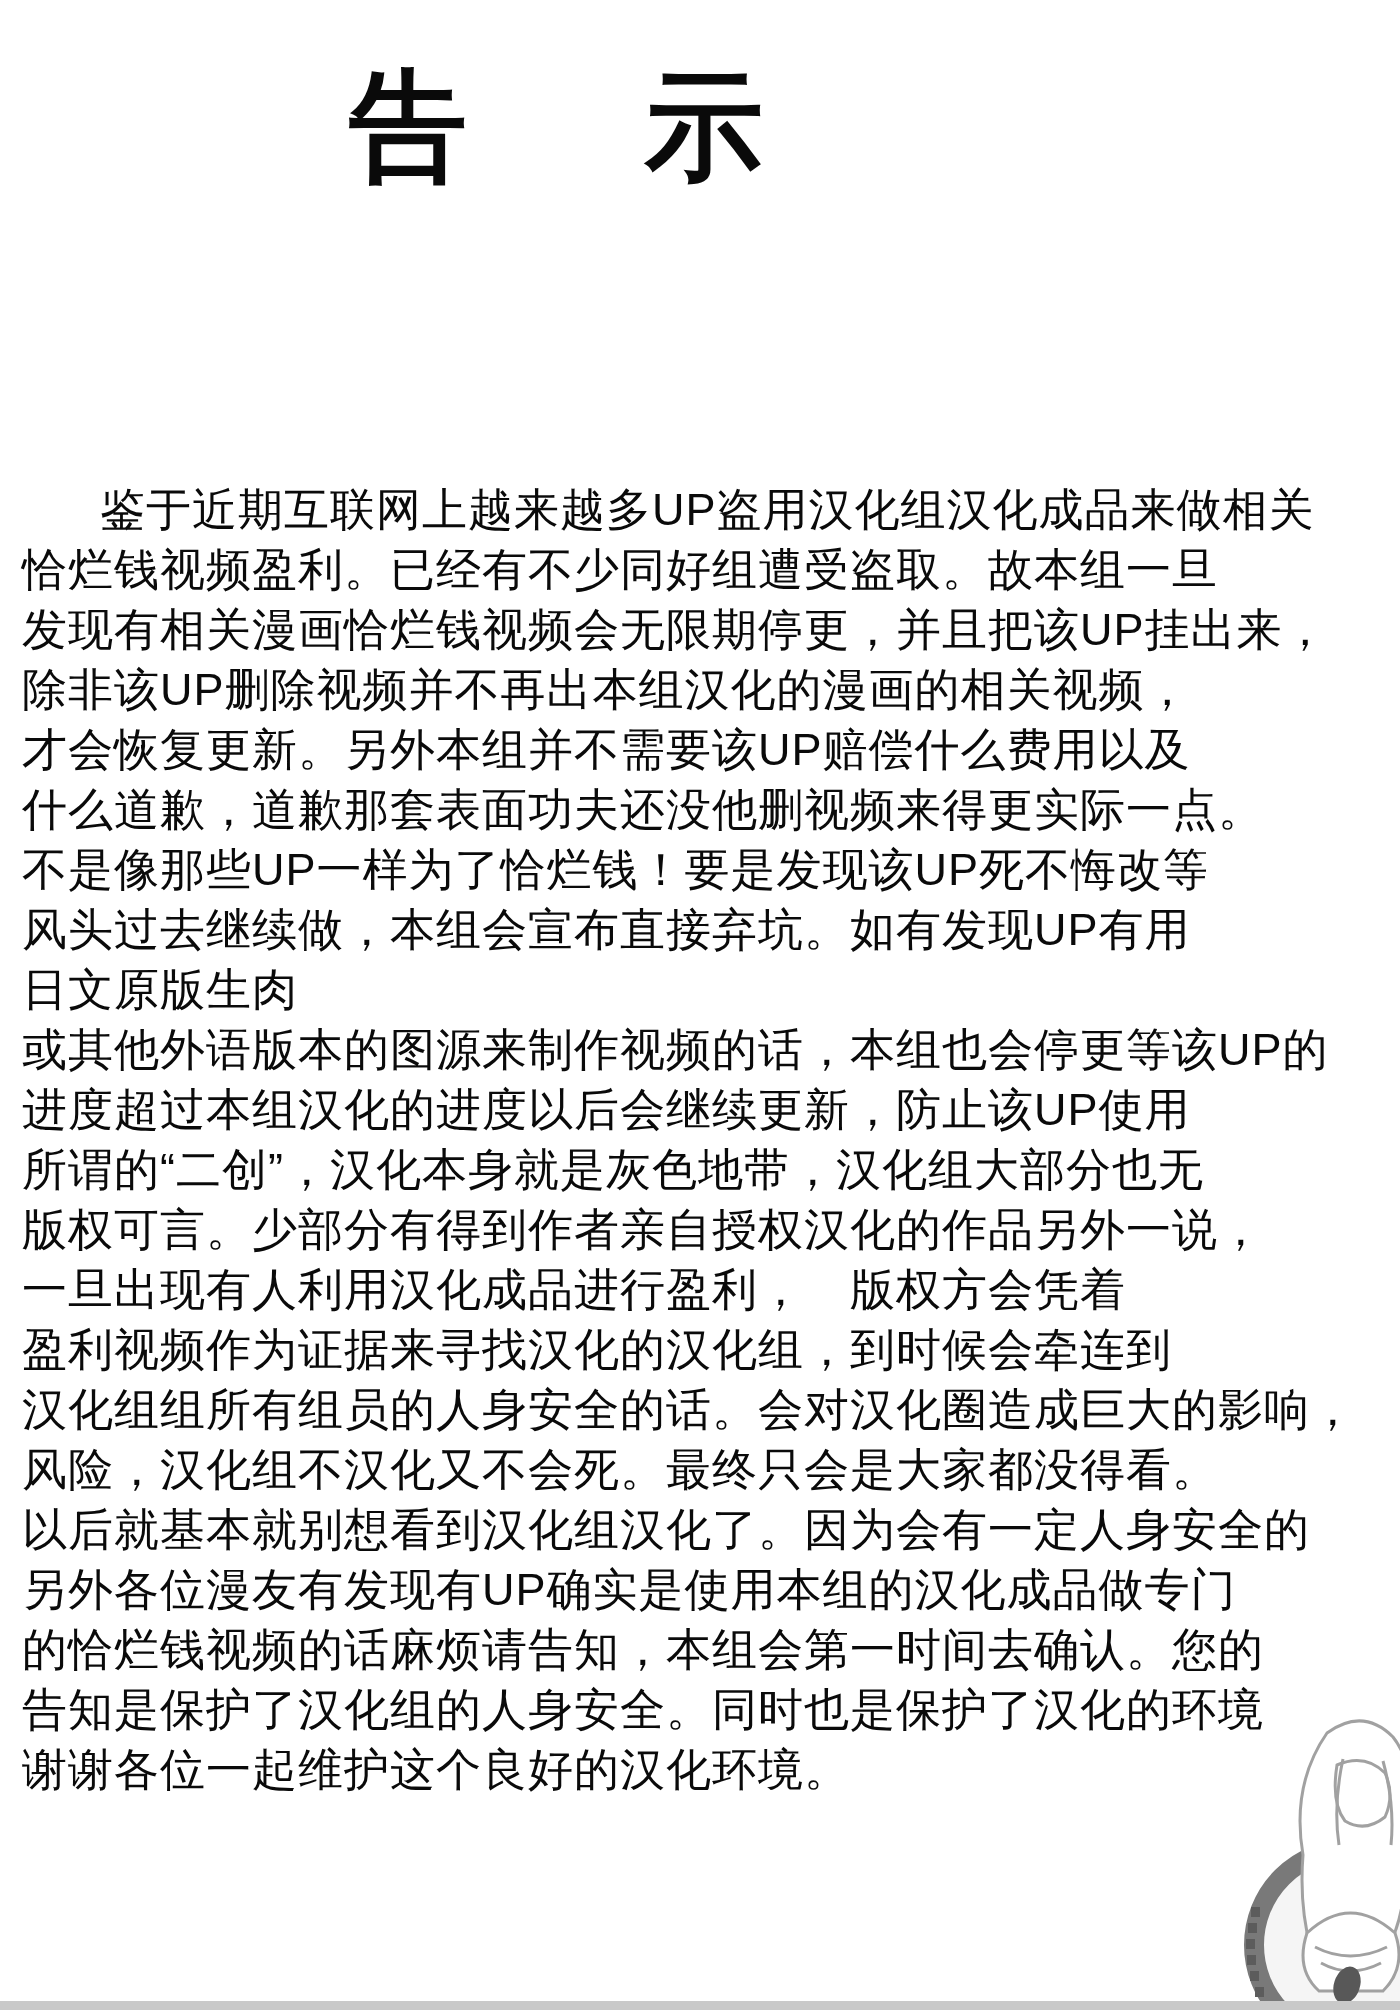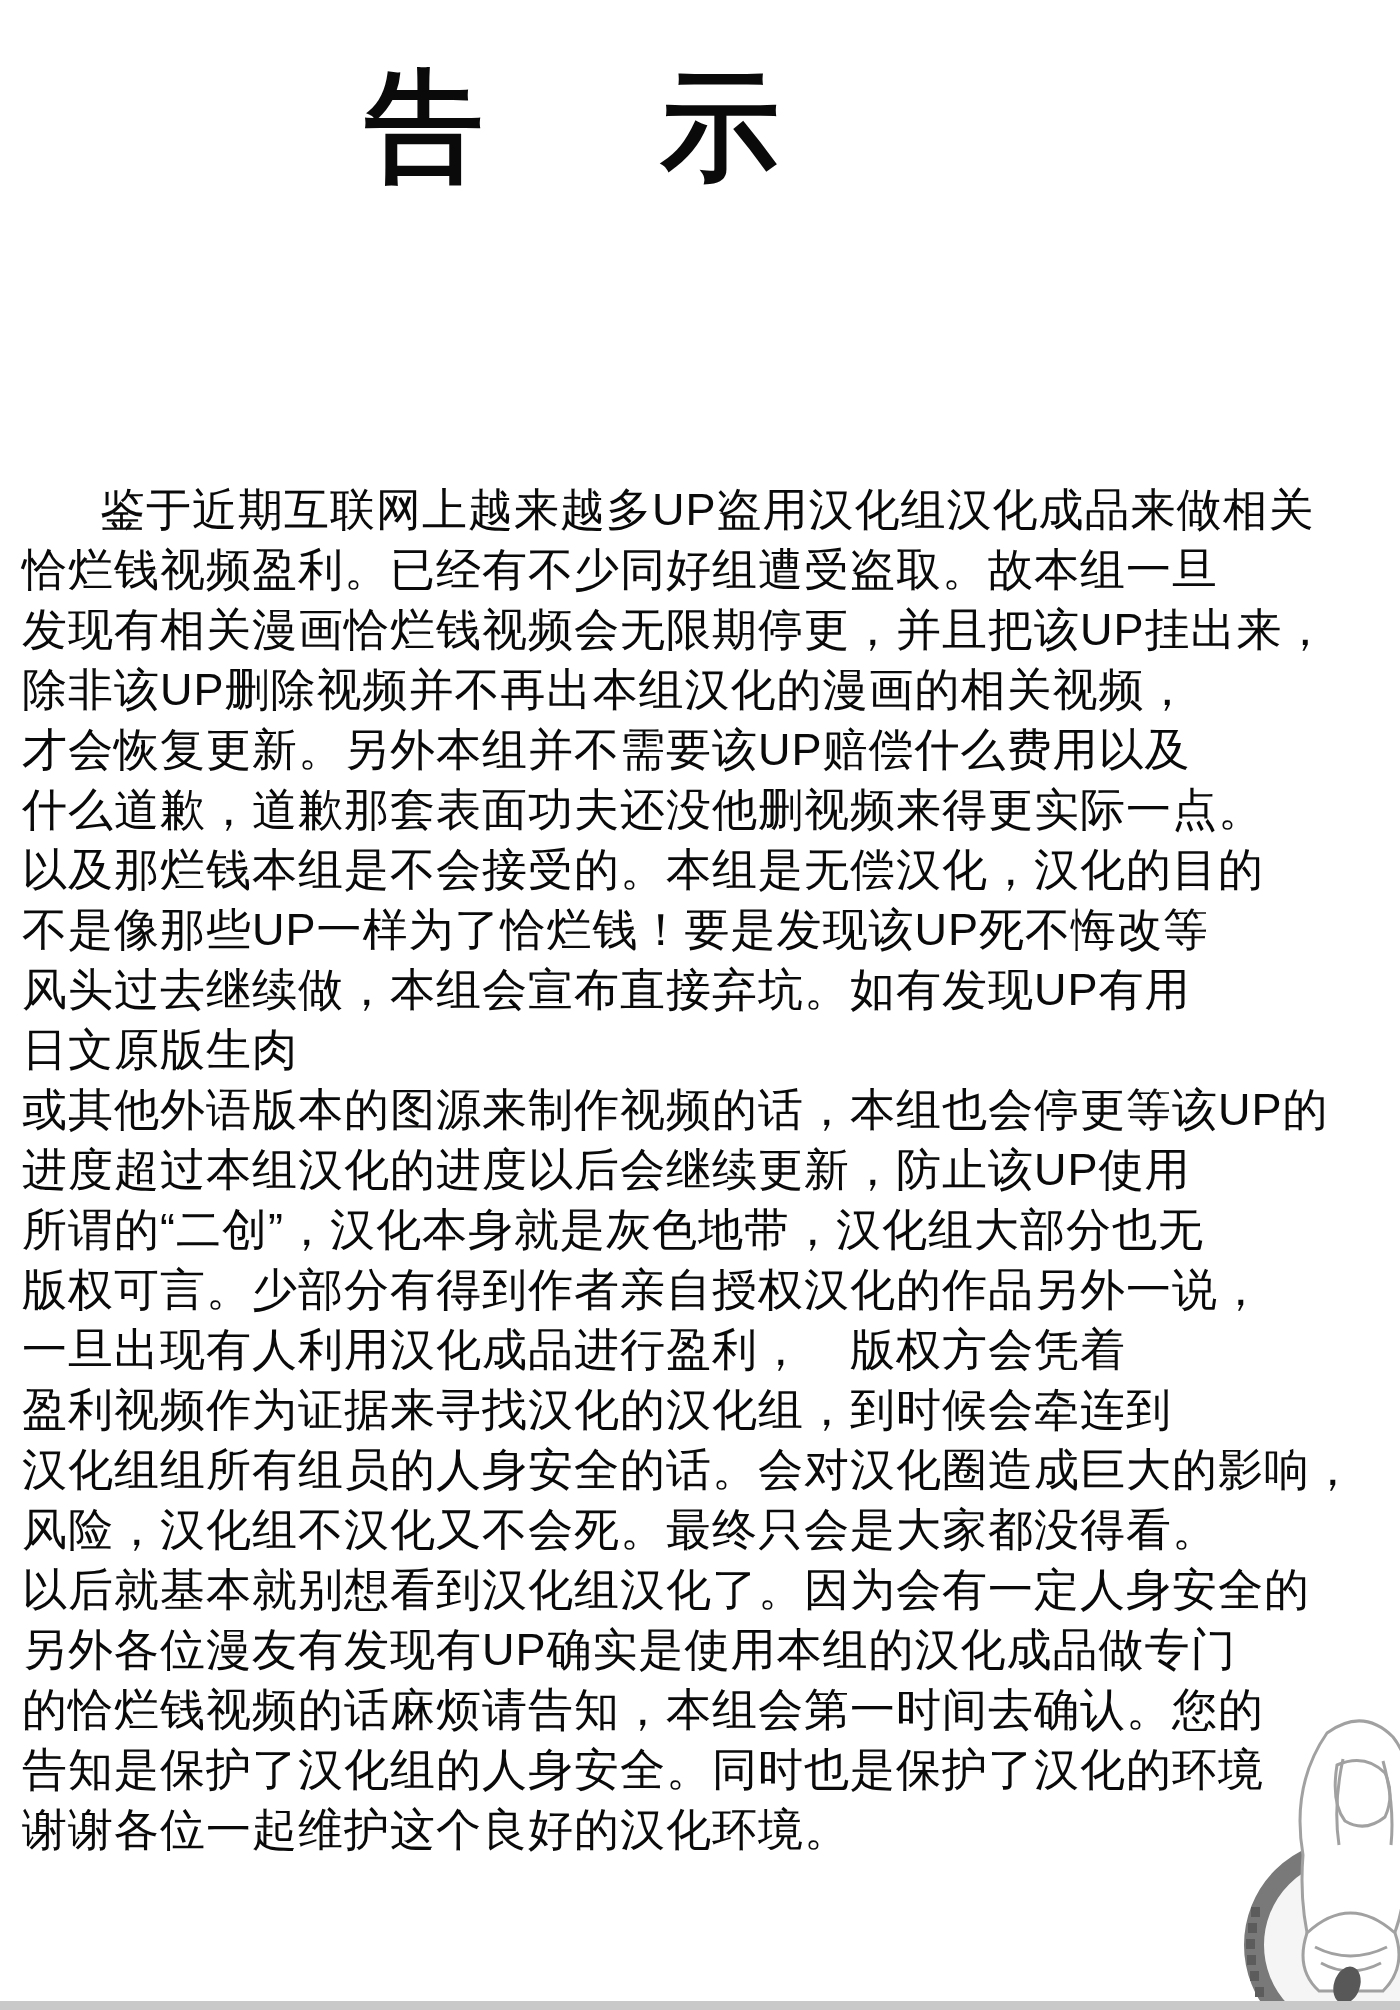--- a/index.html
+++ b/index.html
@@ -12,21 +12,21 @@
     width: 1400px;
     height: 2010px;
     background: #ffffff;
     overflow: hidden;
     font-family: "Liberation Sans", sans-serif;
     color: #0a0a0a;
   }
   .title {
     position: absolute;
     top: 42px;
-    left: 365px;
+    left: 349px;
     z-index: 2;
     font-size: 118px;
     font-weight: 900;
     line-height: 1.1;
     color: #0a0a0a;
     white-space: nowrap;
     margin-top: 20px;
   }
   .title .gap {
     display: inline-block;
@@ -76,21 +76,20 @@
 
   <h1 class="title"><span>告</span><span class="gap"></span><span>示</span></h1>
 
   <div class="textblock">
     <div class="line indent">鉴于近期互联网上越来越多UP盗用汉化组汉化成品来做相关</div>
     <div class="line">恰烂钱视频盈利。已经有不少同好组遭受盗取。故本组一旦</div>
     <div class="line">发现有相关漫画恰烂钱视频会无限期停更，并且把该UP挂出来，</div>
     <div class="line">除非该UP删除视频并不再出本组汉化的漫画的相关视频，</div>
     <div class="line">才会恢复更新。另外本组并不需要该UP赔偿什么费用以及</div>
     <div class="line">什么道歉，道歉那套表面功夫还没他删视频来得更实际一点。</div>
-    <div class="line">以及那烂钱本组是不会接受的。本组是无偿汉化，汉化的目的</div>
     <div class="line">不是像那些UP一样为了恰烂钱！要是发现该UP死不悔改等</div>
     <div class="line">风头过去继续做，本组会宣布直接弃坑。如有发现UP有用</div>
     <div class="line">日文原版生肉</div>
     <div class="line">或其他外语版本的图源来制作视频的话，本组也会停更等该UP的</div>
     <div class="line">进度超过本组汉化的进度以后会继续更新，防止该UP使用</div>
     <div class="line">所谓的“二创”，汉化本身就是灰色地带，汉化组大部分也无</div>
     <div class="line">版权可言。少部分有得到作者亲自授权汉化的作品另外一说，</div>
     <div class="line">一旦出现有人利用汉化成品进行盈利，　版权方会凭着</div>
     <div class="line">盈利视频作为证据来寻找汉化的汉化组，到时候会牵连到</div>
     <div class="line">汉化组组所有组员的人身安全的话。会对汉化圈造成巨大的影响，</div>

